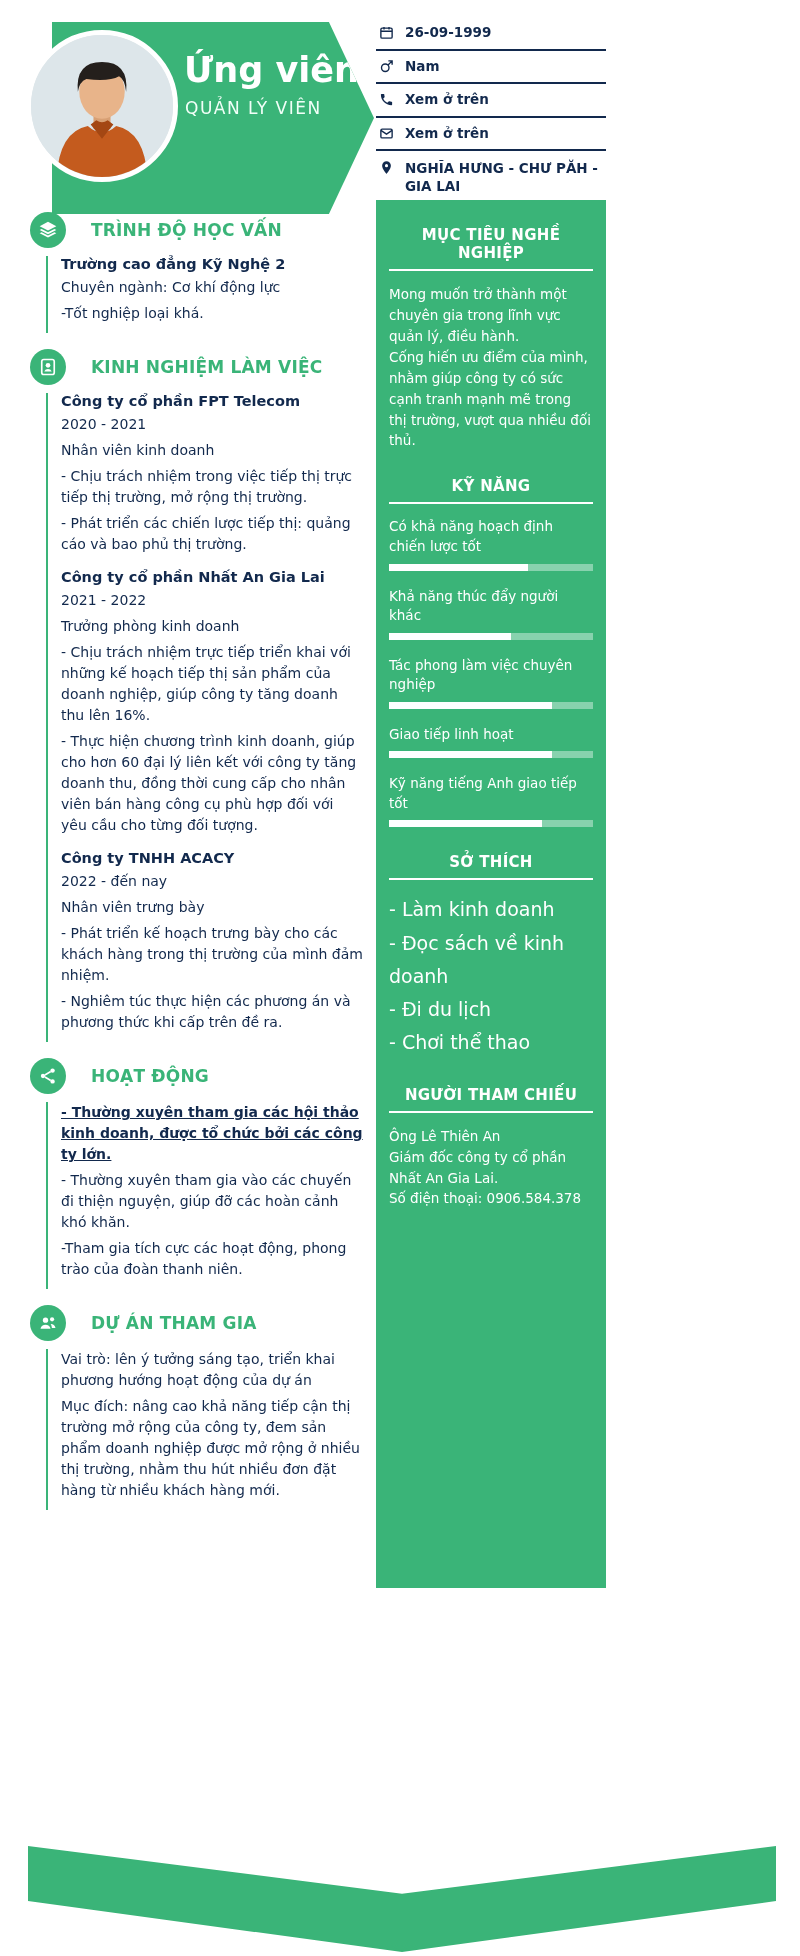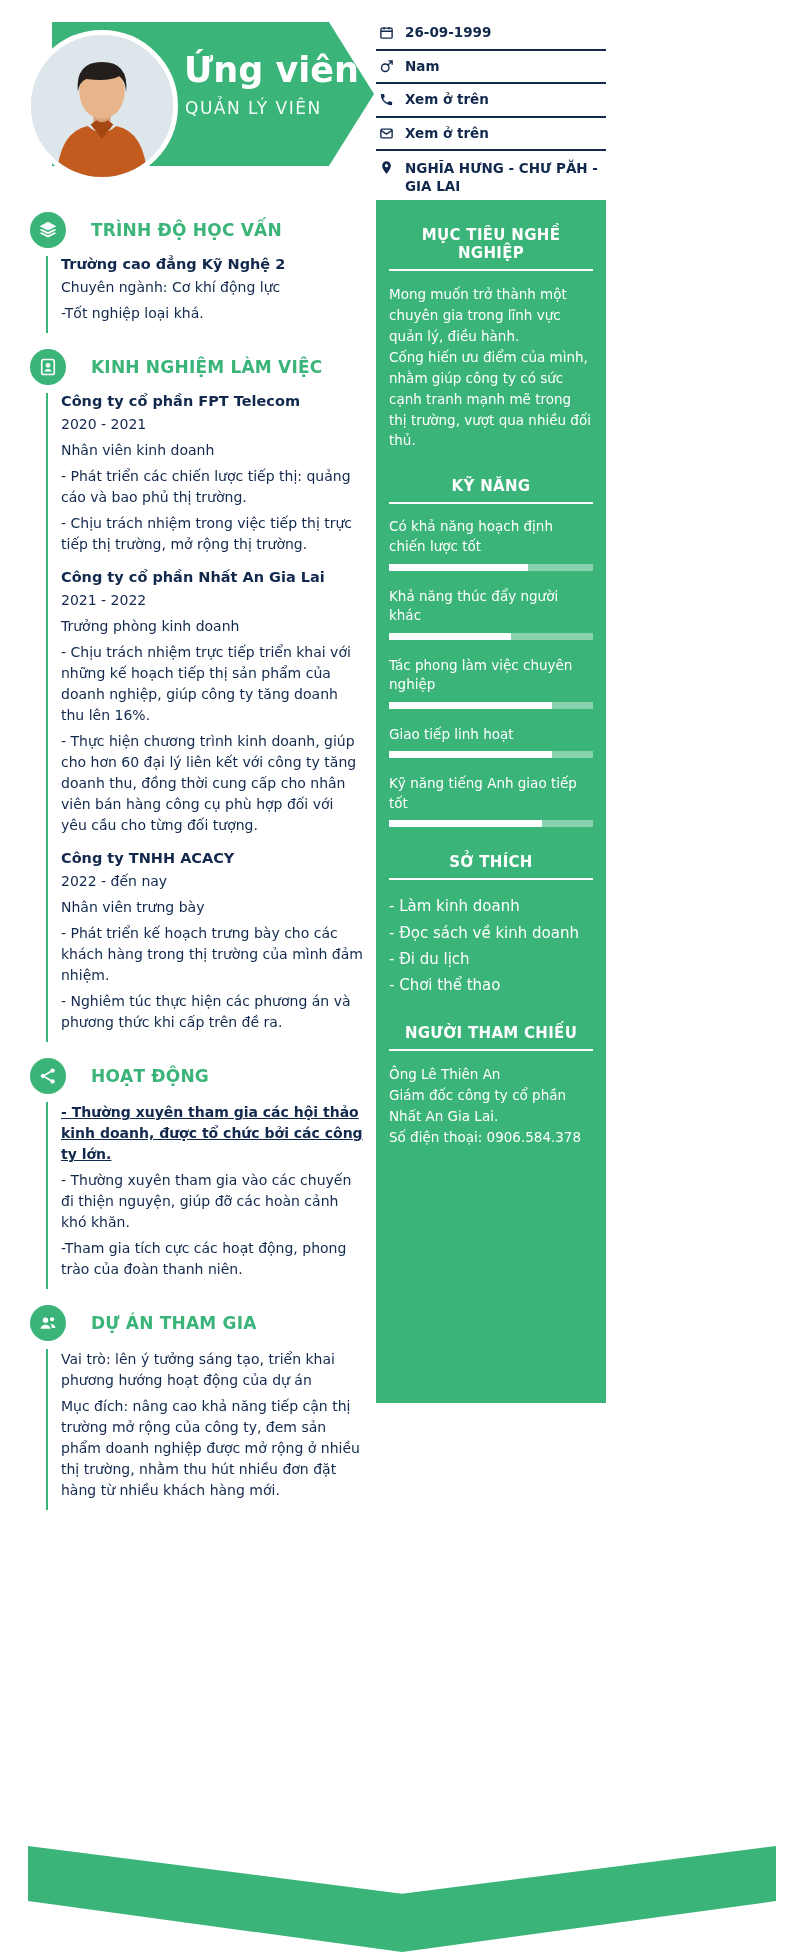--- a/index.html
+++ b/index.html
@@ -1,21 +1,21 @@
 <!DOCTYPE html>
 <html style="--green: #3ab478; --ink: #12294d;"><head>
 <meta charset="utf-8">
 <style>
   * { margin: 0; padding: 0; box-sizing: border-box; }
   :root { --green: #3ab478; --green-dark: #2f9a65; --ink: #12294d; }
   body { background: #fff; font-family: "DejaVu Sans", sans-serif; }
   .page { position: relative; width: 800px; height: 1956px; background: #fff; overflow: hidden; }
 
   
-  .banner { position: absolute; left: 52px; top: 22px; width: 322px; height: 144px;
+  .banner { position: absolute; left: 52px; top: 22px; width: 322px; height: 192px;
             background: var(--green);
             clip-path: polygon(0 0, 86% 0, 100% 50%, 86% 100%, 0 100%); text-align: center; }
   .banner .name { position: absolute; left: 132px; top: 28px; color: #fff; font-size: 35px; font-weight: 700; }
   .banner .role { position: absolute; left: 133px; top: 76px; color: #f1fff8; font-size: 17px; letter-spacing: 1.5px; font-weight: 500; }
   .photo { position: absolute; left: 26px; top: 30px; width: 152px; height: 152px; border-radius: 50%;
            border: 5px solid #fff; overflow: hidden; background: #dfe7ea; }
   .photo svg { width: 100%; height: 100%; display: block; }
 
   
   .contact { position: absolute; left: 376px; top: 17px; width: 230px; }
@@ -34,30 +34,30 @@
               display: flex; align-items: center; justify-content: center; flex: none; }
   .sec-icon svg { width: 20px; height: 20px; }
   .sec-title { color: var(--green); font-size: 17px; font-weight: 700; letter-spacing: .2px; }
   .sec-body { margin-left: 16px; border-left: 2px solid var(--green); padding-left: 13px; padding-bottom: 4px; }
   .org { font-weight: 700; color: var(--ink); font-size: 14.5px; margin: 8px 0 2px; }
   .org + .org, .gap-top { margin-top: 14px; }
   .line { color: var(--ink); font-size: 14px; line-height: 1.5; margin: 5px 0; }
   .hl { font-weight: 700; text-decoration: underline; }
 
   
-  .sidebar { position: absolute; left: 376px; top: 200px; width: 230px; height: 1203px;
+  .sidebar { position: absolute; left: 376px; top: 200px; width: 230px; height: 1388px;
              background: var(--green); padding: 0 13px; }
   .s-title { margin: 26px 0 13px; padding-bottom: 7px; border-bottom: 2px solid #fff;
              color: #fff; font-weight: 700; font-size: 15px; text-align: center; letter-spacing: .3px; }
   .s-text { color: #fff; font-size: 13.5px; line-height: 1.55; margin: 0; }
   .skill { margin-bottom: 16px; }
   .skill-label { color: #fff; font-size: 13.5px; line-height: 1.45; margin-bottom: 7px; }
   .bar { height: 7px; background: rgba(255,255,255,.4); }
   .bar-fill { height: 100%; background: #fff; }
-  .hobby { color: #fff; font-size: 15px; line-height: 1.75; }
+  .hobby { color: #fff; font-size: 19px; line-height: 1.75; }
   .ref-line { color: #fff; font-size: 13.5px; line-height: 1.55; }
 
   
   .bottom-ribbon { position: absolute; left: 28px; top: 1846px; width: 748px; height: 106px;
                    background: var(--green);
                    clip-path: polygon(0 0, 50% 45%, 100% 0, 100% 52%, 50% 100%, 0 52%); }
 </style>
 </head>
 <body>
 
@@ -152,22 +152,22 @@
               <circle cx="12" cy="10" r="2.8" fill="#fff" stroke="none"></circle>
               <path d="M7.6 17.5c.8-2.3 2.5-3.2 4.4-3.2s3.6.9 4.4 3.2z" fill="#fff" stroke="none"></path>
             </svg>
         </span>
         <h2 class="sec-title">KINH NGHIỆM LÀM VIỆC</h2>
       </div>
       <div class="sec-body">
         <div class="org">Công ty cổ phần FPT Telecom</div>
         <p class="line">2020 - 2021</p>
         <p class="line">Nhân viên kinh doanh</p>
+        <p class="line">- Chịu trách nhiệm trong việc tiếp thị trực tiếp thị trường, mở rộng thị trường.</p>
         <p class="line">- Phát triển các chiến lược tiếp thị: quảng cáo và bao phủ thị trường.</p>
-        <p class="line">- Chịu trách nhiệm trong việc tiếp thị trực tiếp thị trường, mở rộng thị trường.</p>
 
         <div class="org gap-top">Công ty cổ phần Nhất An Gia Lai</div>
         <p class="line">2021 - 2022</p>
         <p class="line">Trưởng phòng kinh doanh</p>
         <p class="line">- Chịu trách nhiệm trực tiếp triển khai với những kế hoạch tiếp thị sản phẩm của doanh nghiệp, giúp công ty tăng doanh thu lên 16%.</p>
         <p class="line">- Thực hiện chương trình kinh doanh, giúp cho hơn 60 đại lý liên kết với công ty tăng doanh thu, đồng thời cung cấp cho nhân viên bán hàng công cụ phù hợp đối với yêu cầu cho từng đối tượng.</p>
 
         <div class="org gap-top">Công ty TNHH ACACY</div>
         <p class="line">2022 - đến nay</p>
         <p class="line">Nhân viên trưng bày</p>

